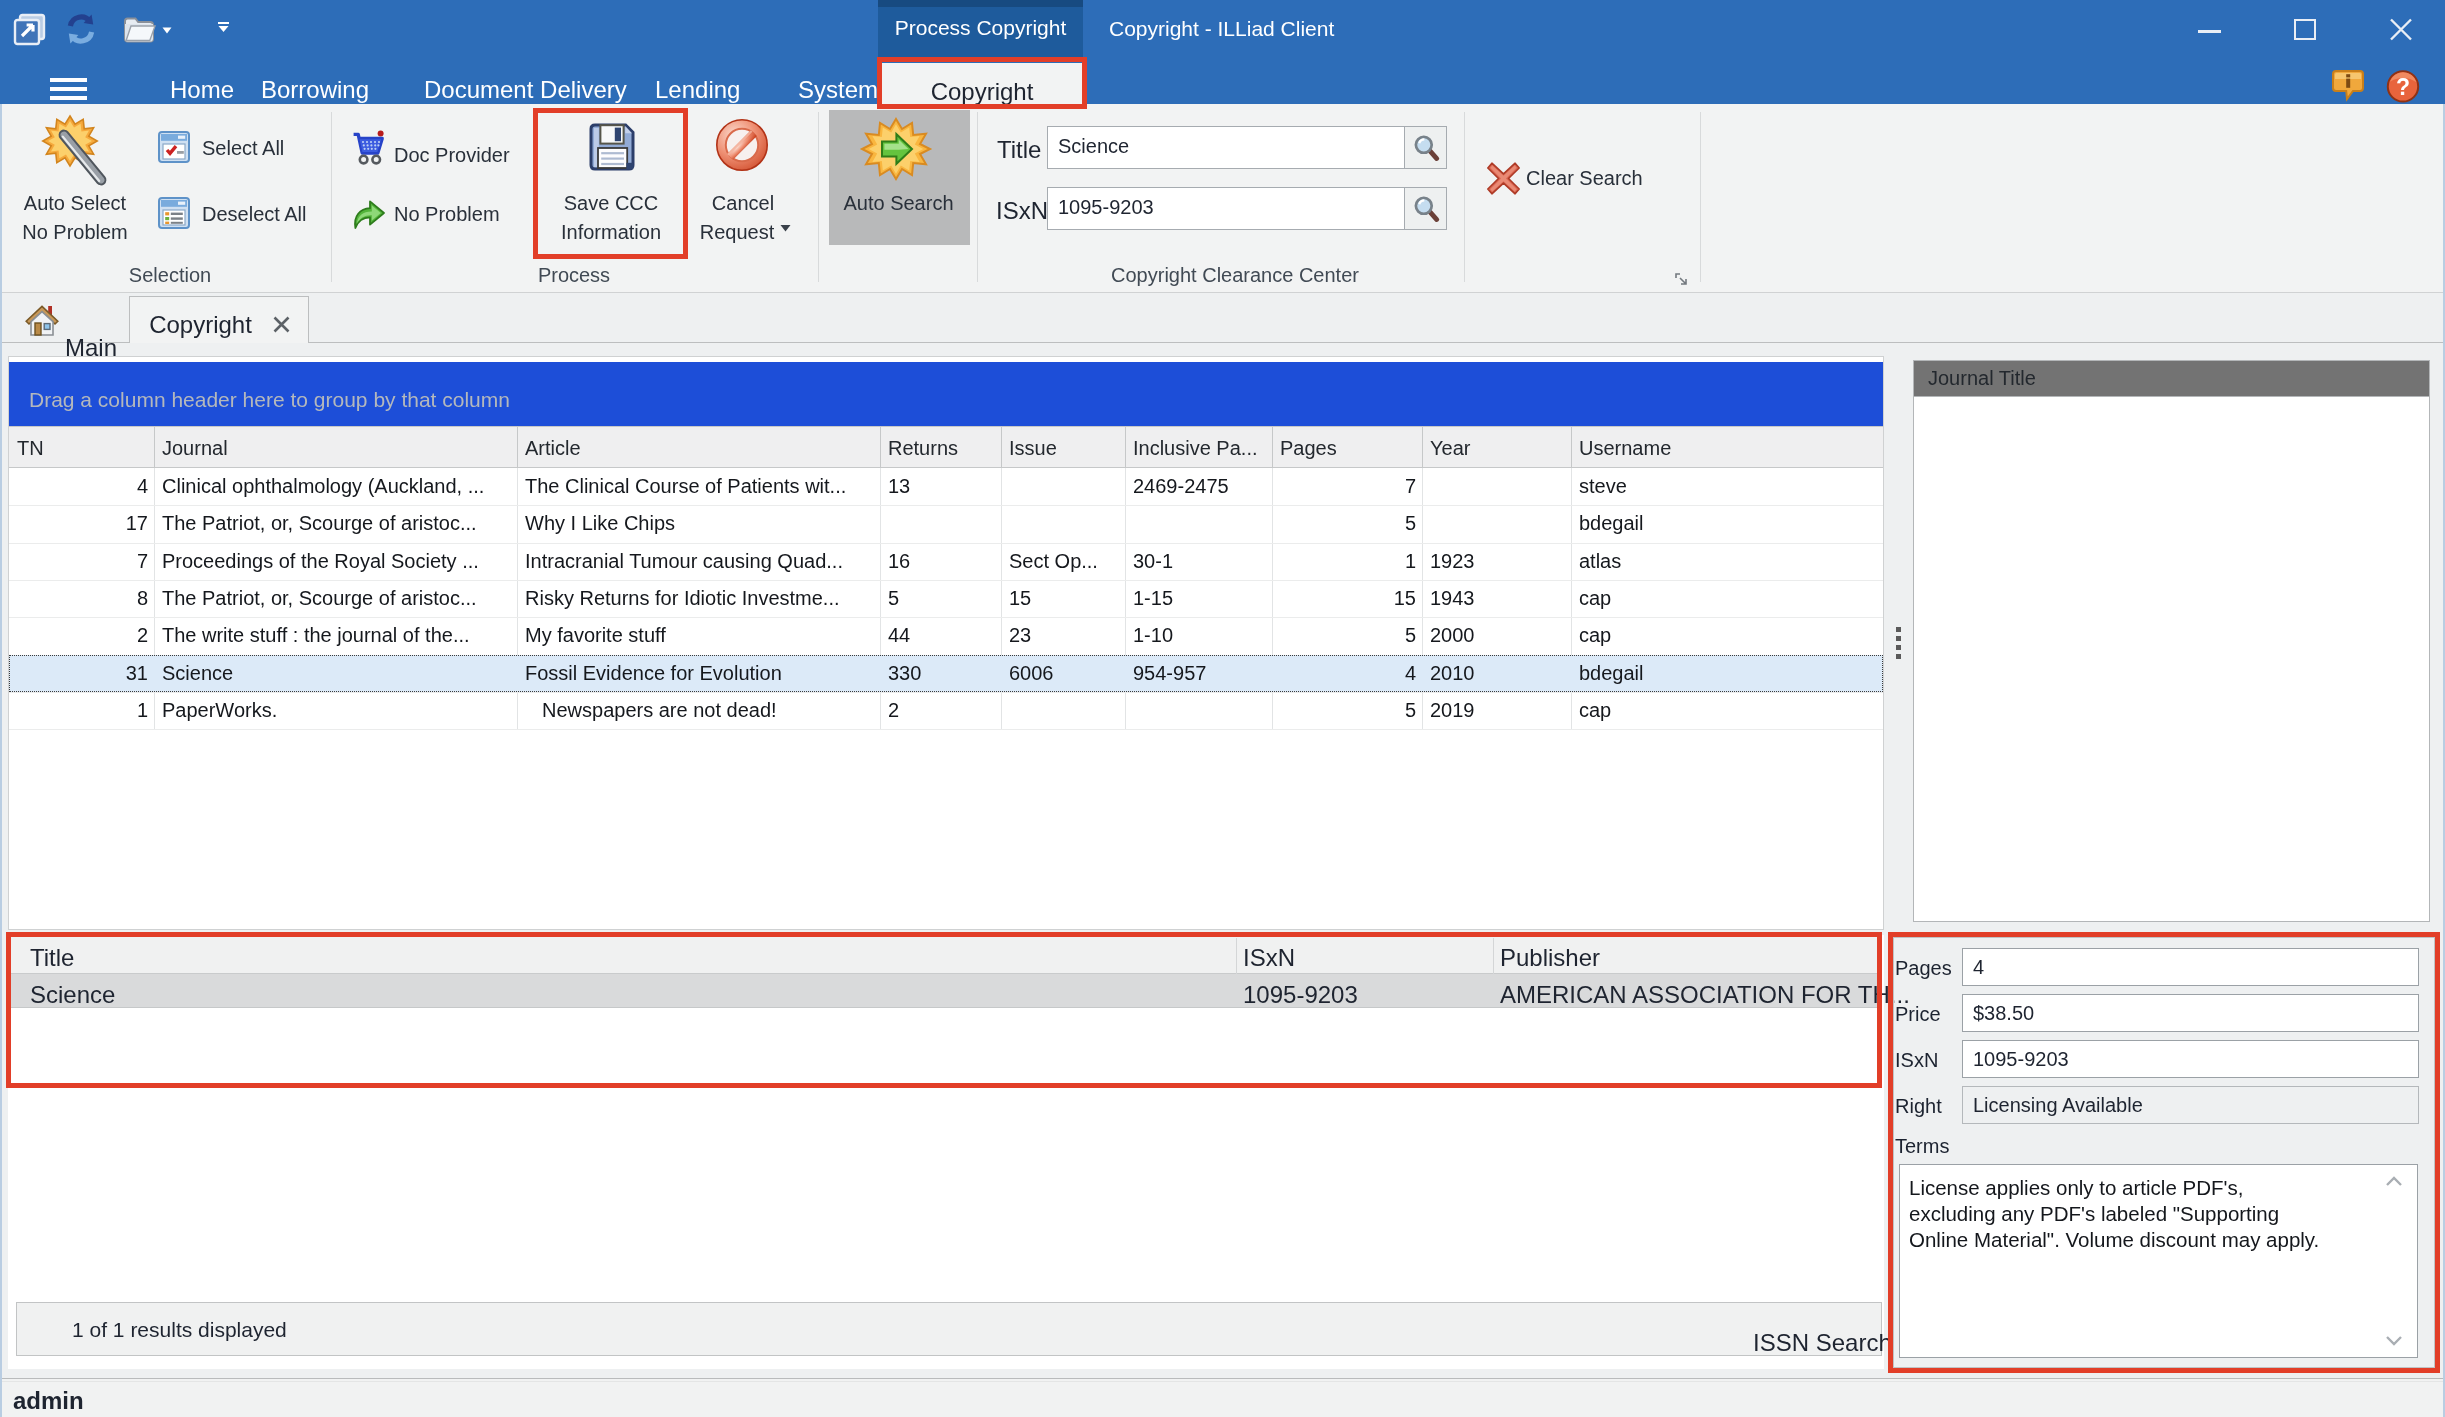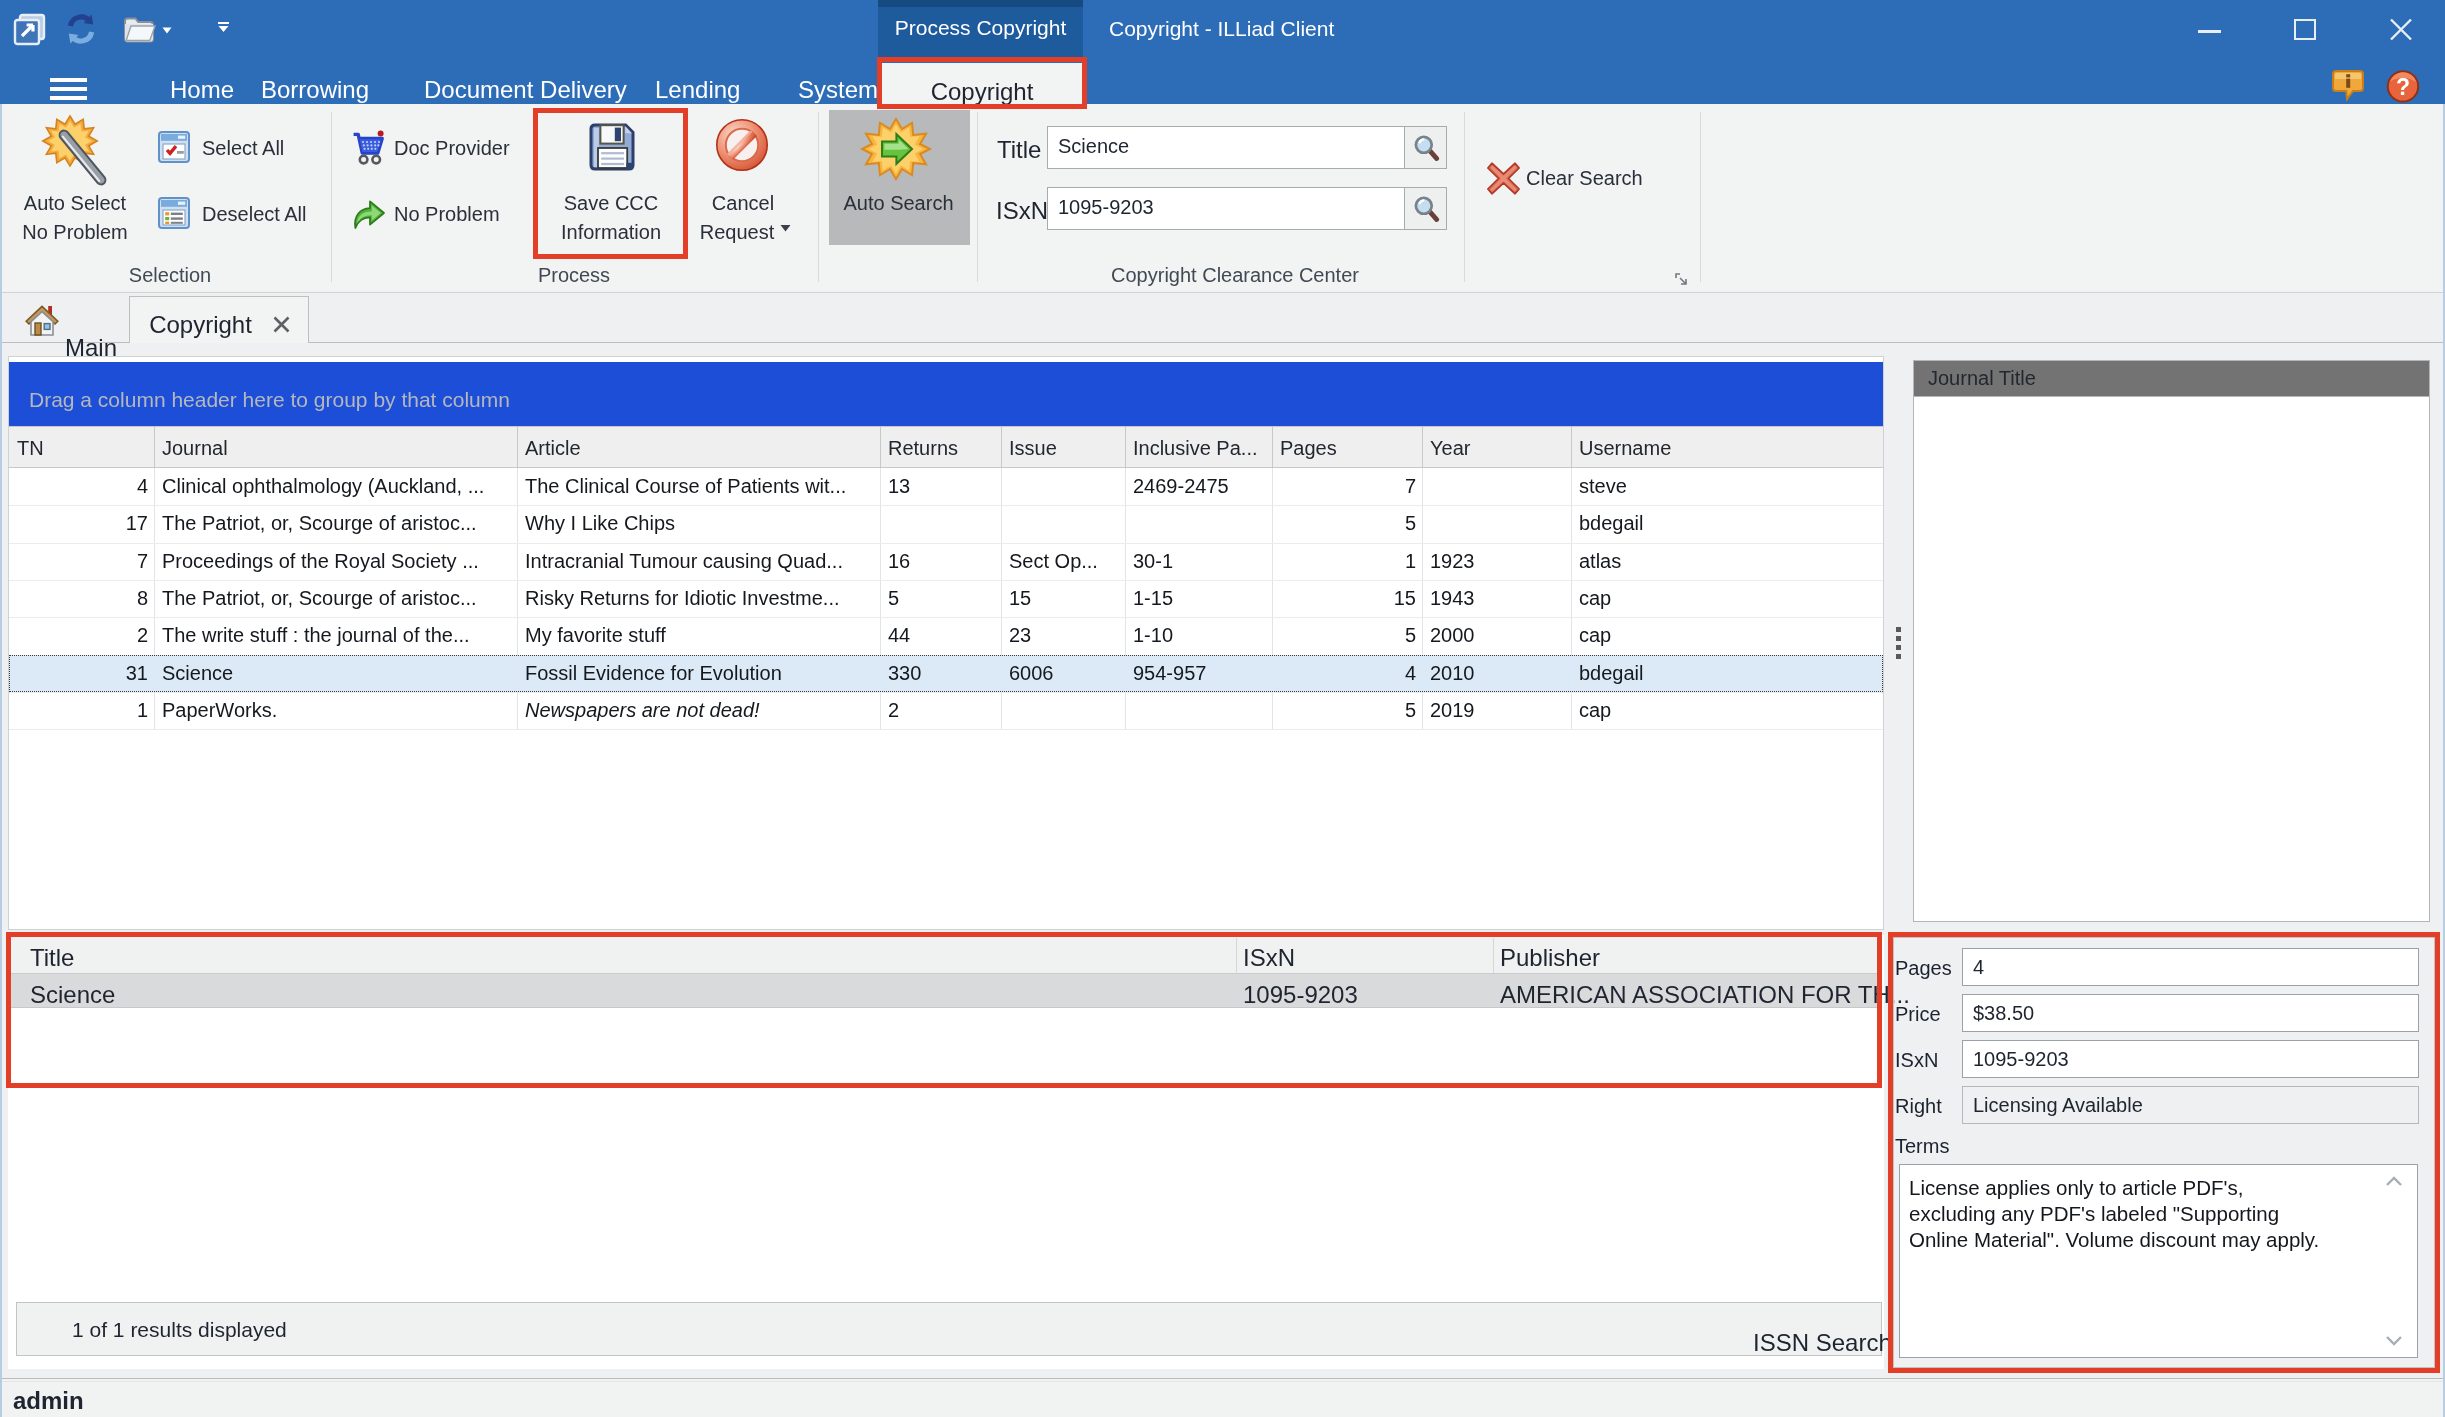--- a/index.html
+++ b/index.html
@@ -160,21 +160,21 @@
  <rect x="2.5" y="6.5" width="11" height="7.5" fill="#fff" stroke="#8aa8c8" stroke-width="0.6"></rect>
  <rect x="3.6" y="7.6" width="2" height="1.6" fill="#e8962e"></rect>
  <rect x="6.4" y="7.8" width="6" height="1.2" fill="#7b8187"></rect>
  <rect x="3.6" y="10" width="2" height="1.6" fill="#6cb13e"></rect>
  <rect x="6.4" y="10.2" width="6" height="1.2" fill="#7b8187"></rect>
  <rect x="3.6" y="12.3" width="2" height="1.2" fill="#e8962e"></rect>
  <rect x="6.4" y="12.4" width="6" height="1" fill="#7b8187"></rect>
 </svg>
 <div class="grplabel" style="left:60px; width:220px;">Selection</div>
 
-<div class="smalltxt" style="left:394px; top:137px;">Doc Provider</div>
+<div class="smalltxt" style="left:394px; top:144px;">Doc Provider</div>
 <div class="smalltxt" style="left:394px; top:203px;">No Problem</div>
 <svg style="left:351px; top:130px;" width="34" height="36" viewBox="0 0 17 18">
  <circle cx="14.8" cy="1.8" r="1.5" fill="#b81c1c"></circle>
  <path d="M1.3 2.2 L3.6 2.2 L5.6 11.5 L13.4 11.5 L15.6 4.2 L4.1 4.2" fill="none" stroke="#2743c8" stroke-width="1.7" stroke-linejoin="round"></path>
  <polygon points="4.3,4.6 15,4.6 13.2,11 5.7,11" fill="#3c5ce0"></polygon>
  <g fill="#bcd0f5">
   <circle cx="6" cy="6" r="0.55"></circle>
       <circle cx="8" cy="6" r="0.55"></circle>
       <circle cx="10" cy="6" r="0.55"></circle>
       <circle cx="12" cy="6" r="0.55"></circle>
@@ -385,21 +385,21 @@
 <div class="gcell" style="left:879px;">330</div>
 <div class="gcell" style="left:1000px;">6006</div>
 <div class="gcell" style="left:1124px;">954-957</div>
 <div class="gcell gnum" style="left:1263px; width:144px;">4</div>
 <div class="gcell" style="left:1421px;">2010</div>
 <div class="gcell" style="left:1570px;">bdegail</div>
 </div>
 <div class="grow" style="top:335px;">
 <div class="gcell gnum" style="left:0; width:139px;">1</div>
 <div class="gcell" style="left:153px;">PaperWorks.</div>
-<div class="gcell" style="left:516px;font-style:italic;">Newspapers are not dead!</div>
+<div class="gcell" style="left:533px;">Newspapers are not dead!</div>
 <div class="gcell" style="left:879px;">2</div>
 <div class="gcell gnum" style="left:1263px; width:144px;">5</div>
 <div class="gcell" style="left:1421px;">2019</div>
 <div class="gcell" style="left:1570px;">cap</div>
 </div>
 </div>
 <div class="abs" id="jtpanel">
     <div class="hdr">
       <span>Journal Title</span>
     </div>

